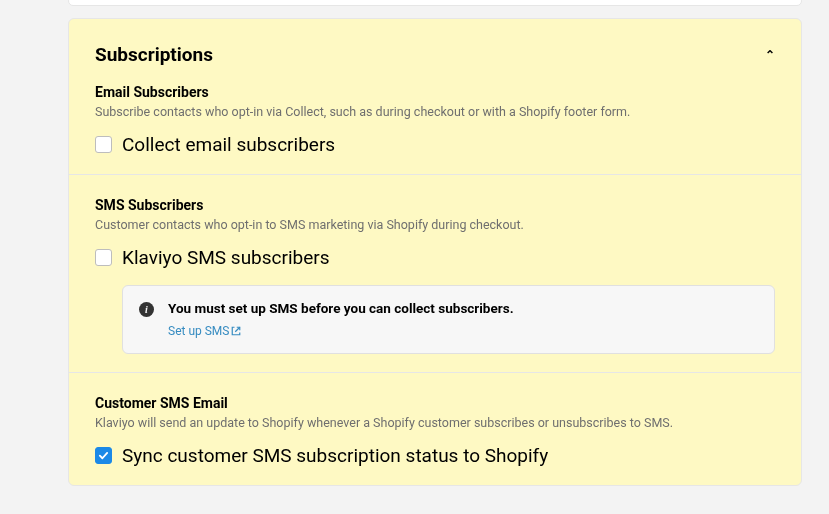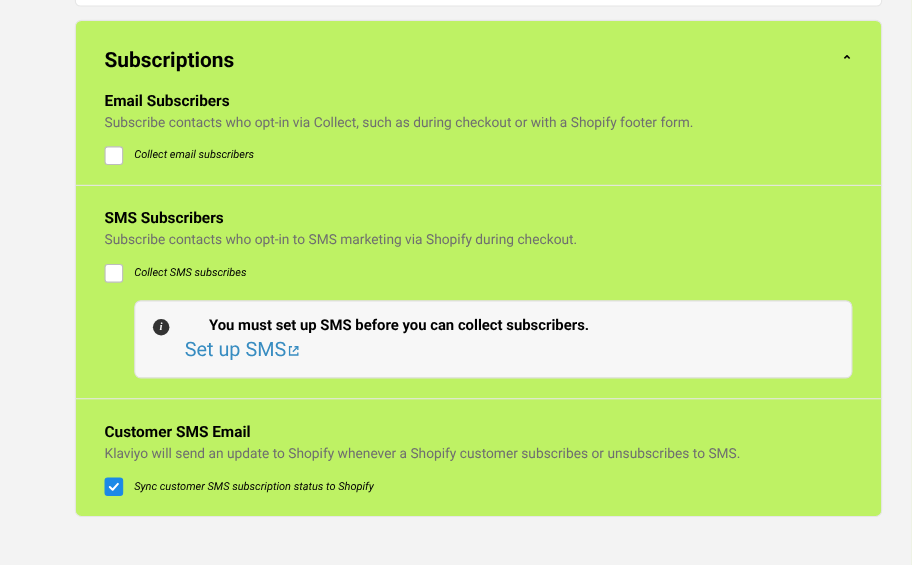--- a/index.html
+++ b/index.html
@@ -15,21 +15,21 @@
     }
     .card-stub {
       background: #fff;
       border: 1px solid #e6e6e6;
       border-radius: 6px;
       height: 10px;
       margin-top: -4px;
       margin-bottom: 12px;
     }
     .card {
-      background: #bef264;
+      background: #fef9c3;
       border: 1px solid #e6e6e6;
       border-radius: 6px;
       padding: 24px 26px 0 26px;
     }
     .card-header {
       display: flex;
       justify-content: space-between;
       align-items: center;
       margin-bottom: 18px;
       cursor: pointer;
@@ -72,23 +72,22 @@
       justify-content: center;
       flex-shrink: 0;
     }
     .cb.checked {
       background: #1b89e7;
       border-color: #1b89e7;
     }
     .cb.checked svg { display: block; }
     .cb svg { display: none; }
     .cb-label {
-      font-size: 10px;
-      color: #000;
-      font-style: italic;
+      font-size: 19px;
+      color: #000;
     }
     .divider {
       height: 1px;
       background: #e6e6e6;
       margin: 0 -26px;
     }
     .notice {
       margin-top: 16px;
       margin-left: 27px;
       border: 1px solid #e0e0e0;
@@ -112,28 +111,27 @@
       font-weight: 700;
       font-style: italic;
       font-family: Georgia, serif;
       flex-shrink: 0;
       margin-top: 2px;
     }
     .notice-title {
       font-size: 13.5px;
       font-weight: 700;
       margin-bottom: 4px;
-      margin-left: 22px;
     }
     .notice-link {
       display: inline-flex;
       align-items: center;
       gap: 1px;
       color: #378cc1;
-      font-size: 18px;
+      font-size: 12px;
       text-decoration: none;
       cursor: pointer;
     }
     .ext-icon svg { display: block; }
     .block-top-pad { padding-top: 22px; }
   </style>
 </head>
 <body>
 
 <div class="card-stub"></div>
@@ -152,26 +150,26 @@
         
       </div>
       <span class="cb-label">Collect email subscribers</span>
     </div>
   </div>
 
   <div class="divider"></div>
 
   <div class="block block-top-pad">
     <div class="sub-title">SMS Subscribers</div>
-    <div class="sub-desc">Subscribe contacts who opt-in to SMS marketing via Shopify during checkout.</div>
+    <div class="sub-desc">Customer contacts who opt-in to SMS marketing via Shopify during checkout.</div>
     <div class="cb-row">
       <div class="cb">
         
       </div>
-      <span class="cb-label">Collect SMS subscribes</span>
+      <span class="cb-label">Klaviyo SMS subscribers</span>
     </div>
 
     <div class="notice">
       <div class="info-icon">i</div>
       <div>
         <div class="notice-title">You must set up SMS before you can collect subscribers.</div>
         <a class="notice-link">
           <span>Set up SMS</span>
           <span class="ext-icon">
             <svg width="12" height="12" viewBox="0 0 16 16" fill="none">

